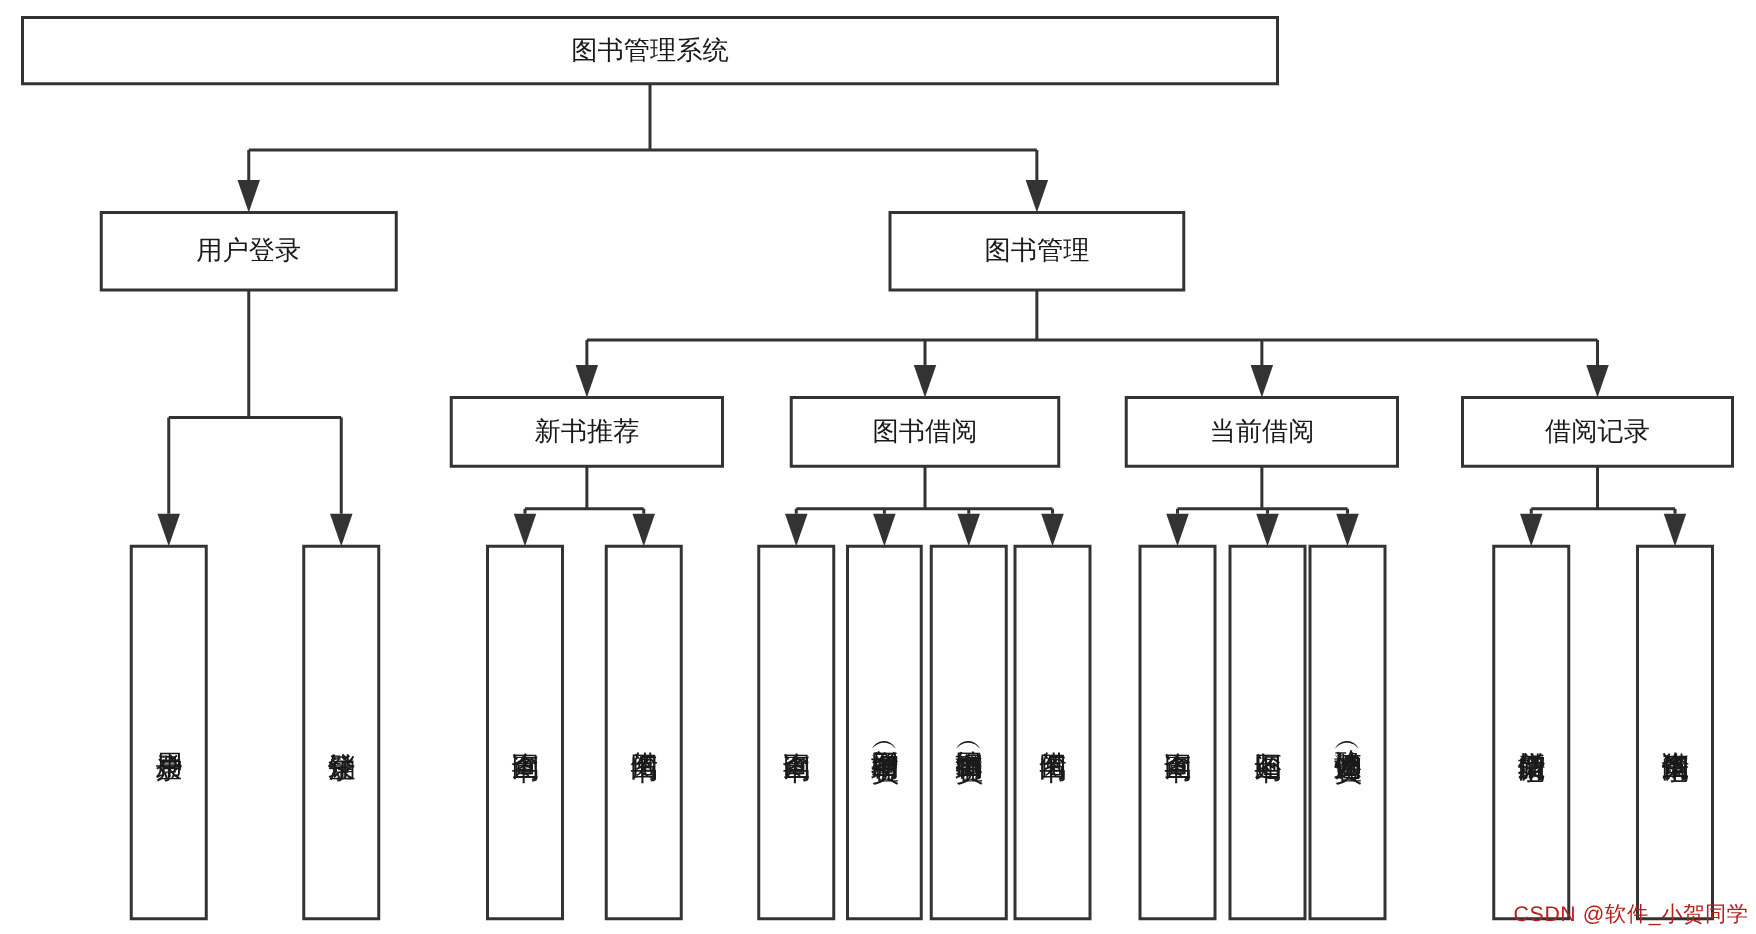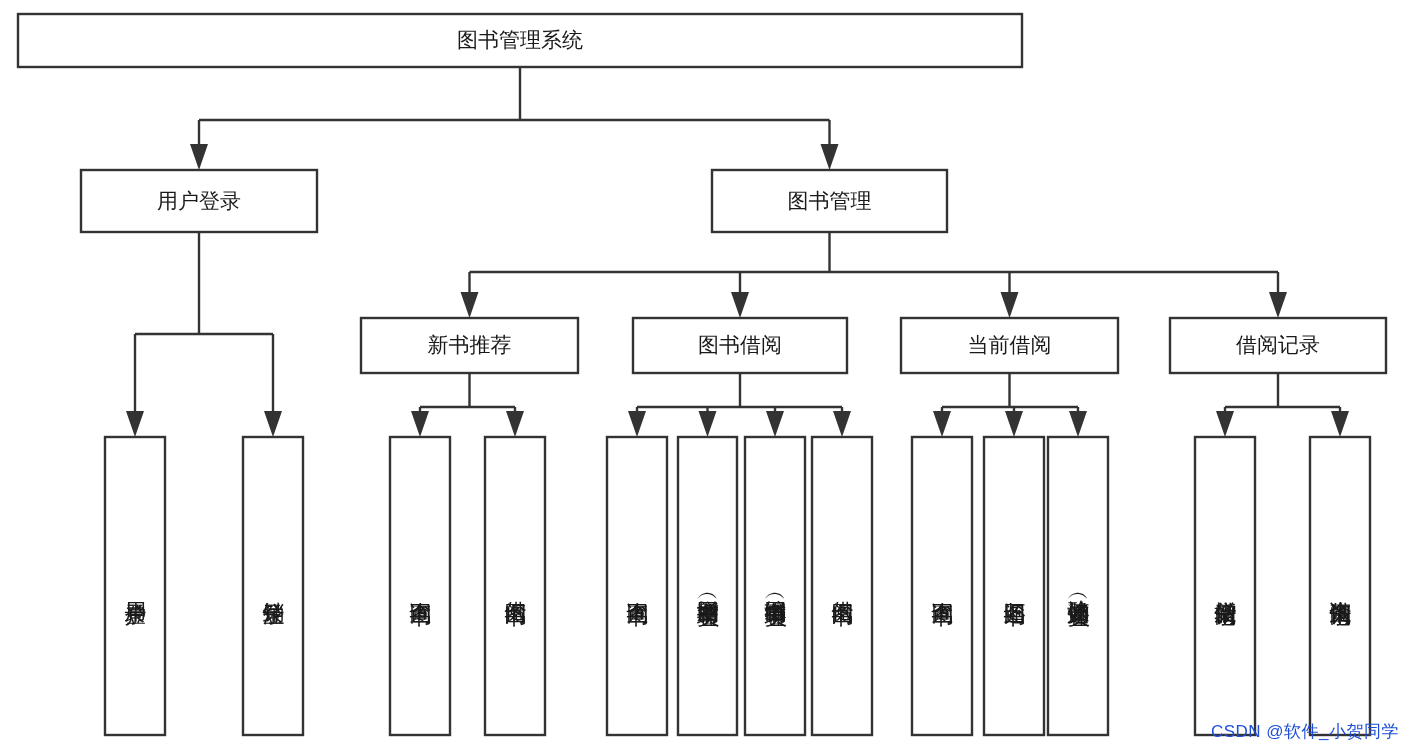--- a/index.html
+++ b/index.html
@@ -66,21 +66,21 @@
     letter-spacing: 1px;
     white-space: nowrap;
     text-align: center;
   }
   .watermark {
     position: absolute;
     right: 6px;
     bottom: 4px;
     font-family: "Liberation Sans", sans-serif;
     font-size: 17px;
-    color: #1d4ed8;
+    color: #b91c1c;
     white-space: nowrap;
     letter-spacing: 0.5px;
   }
 </style>
 </head>
 <body>
 
 <div id="diagram-root">
   <svg id="diagram-svg" width="1405" height="747" viewBox="0 0 1405 747" xmlns="http://www.w3.org/2000/svg">
     <g id="connectors-layer">

